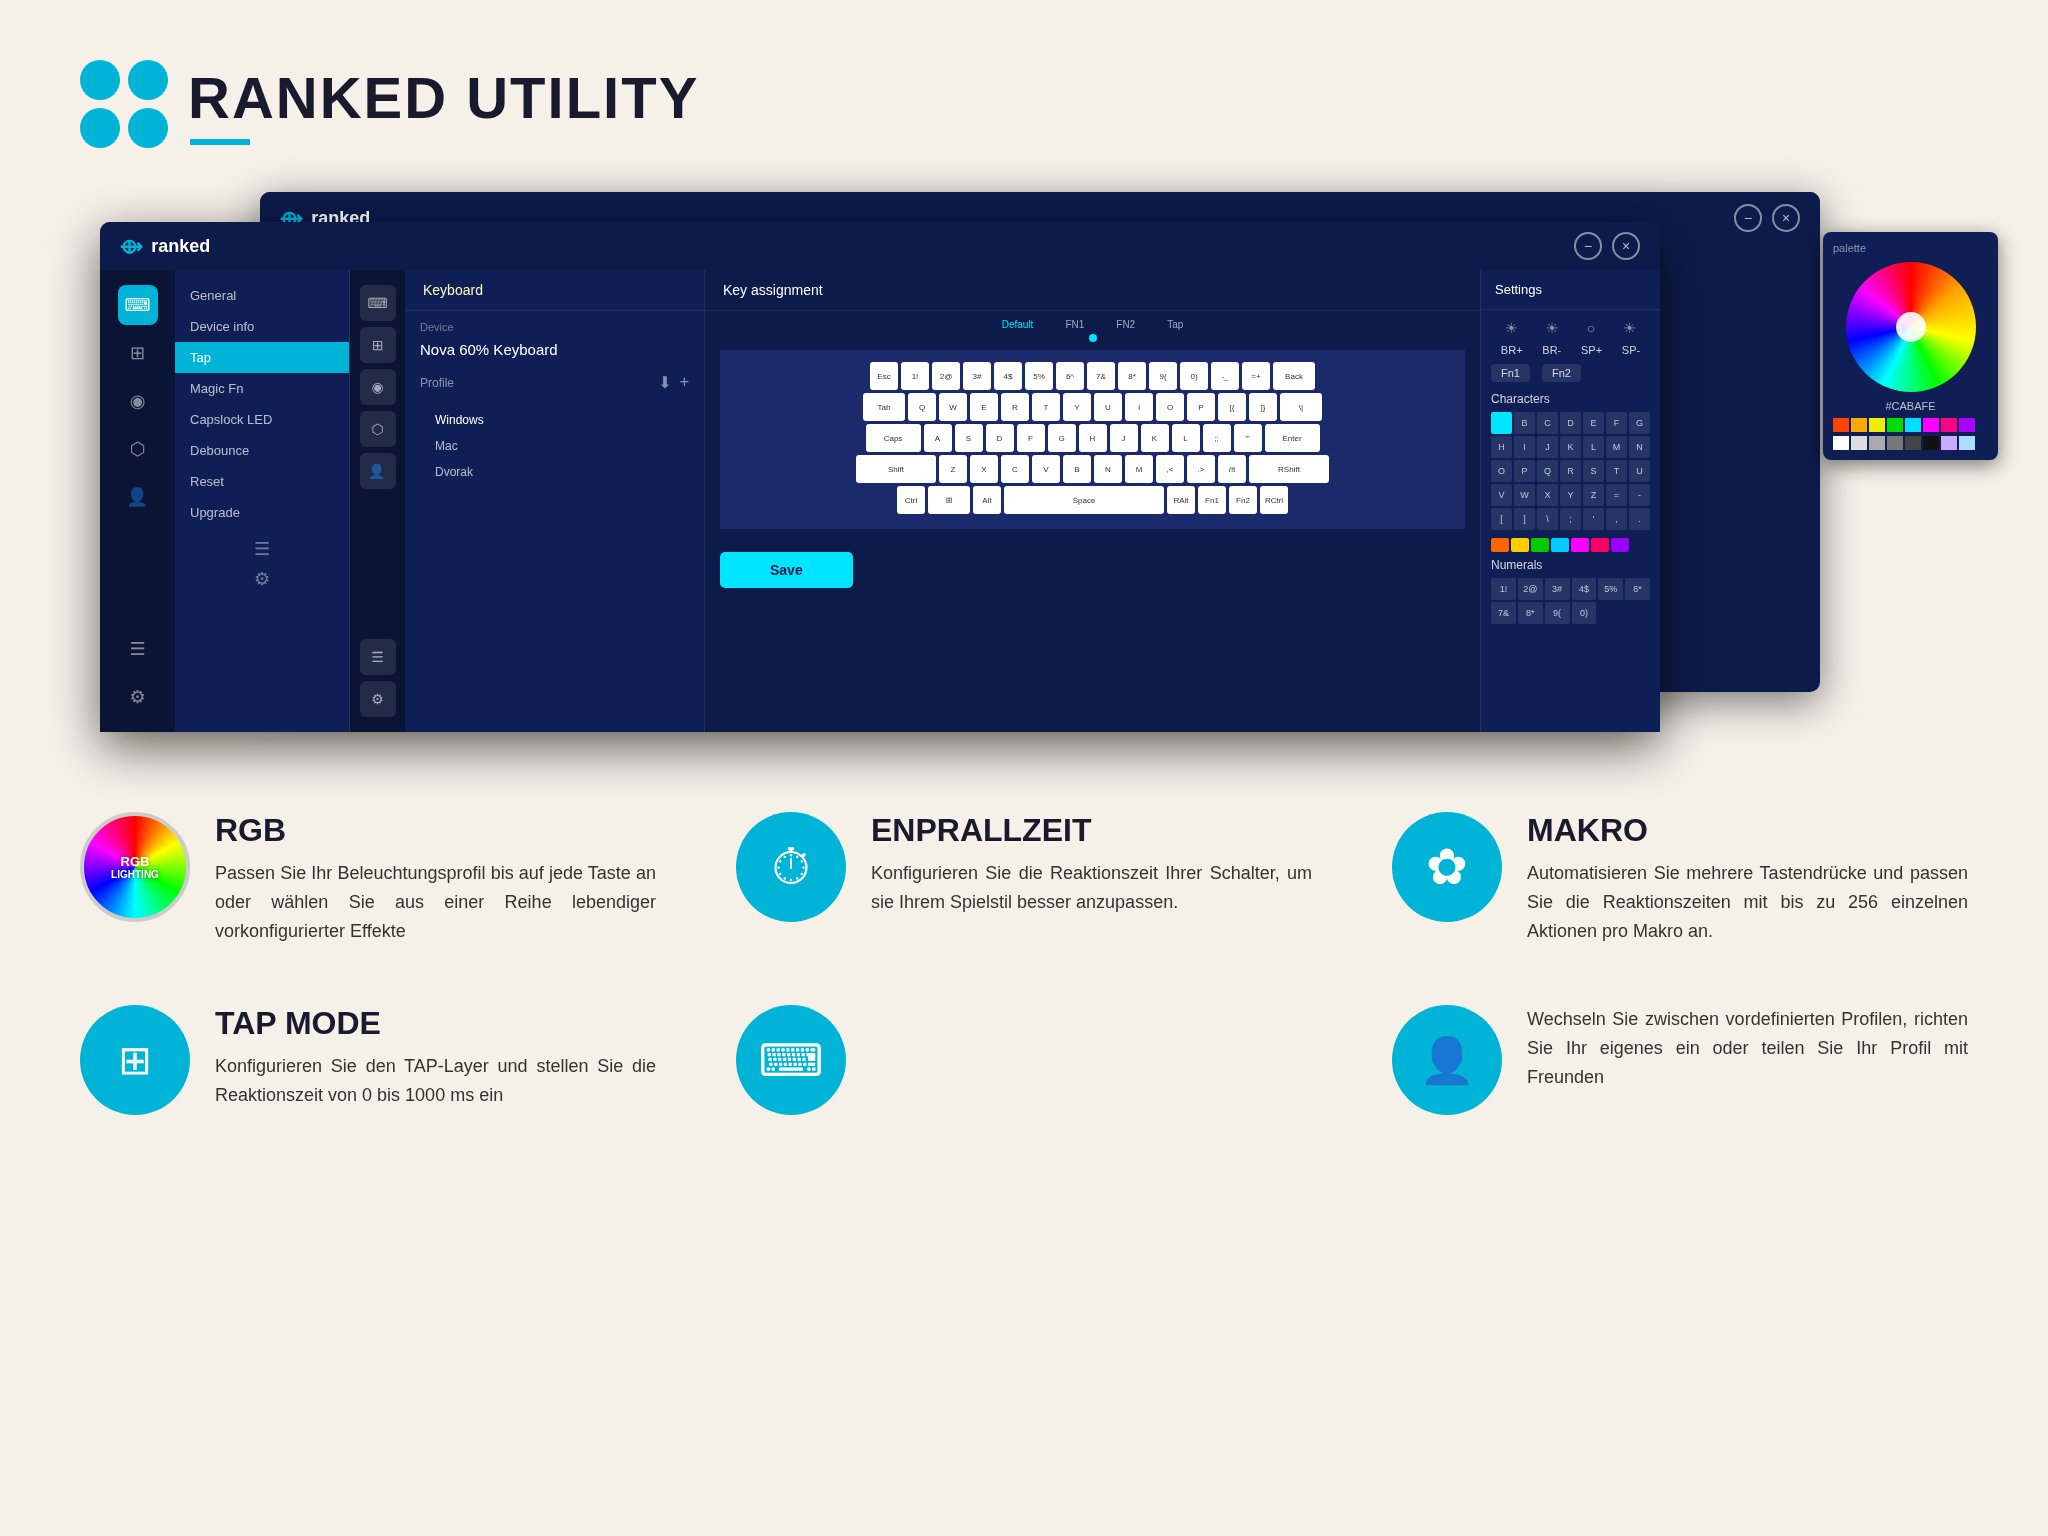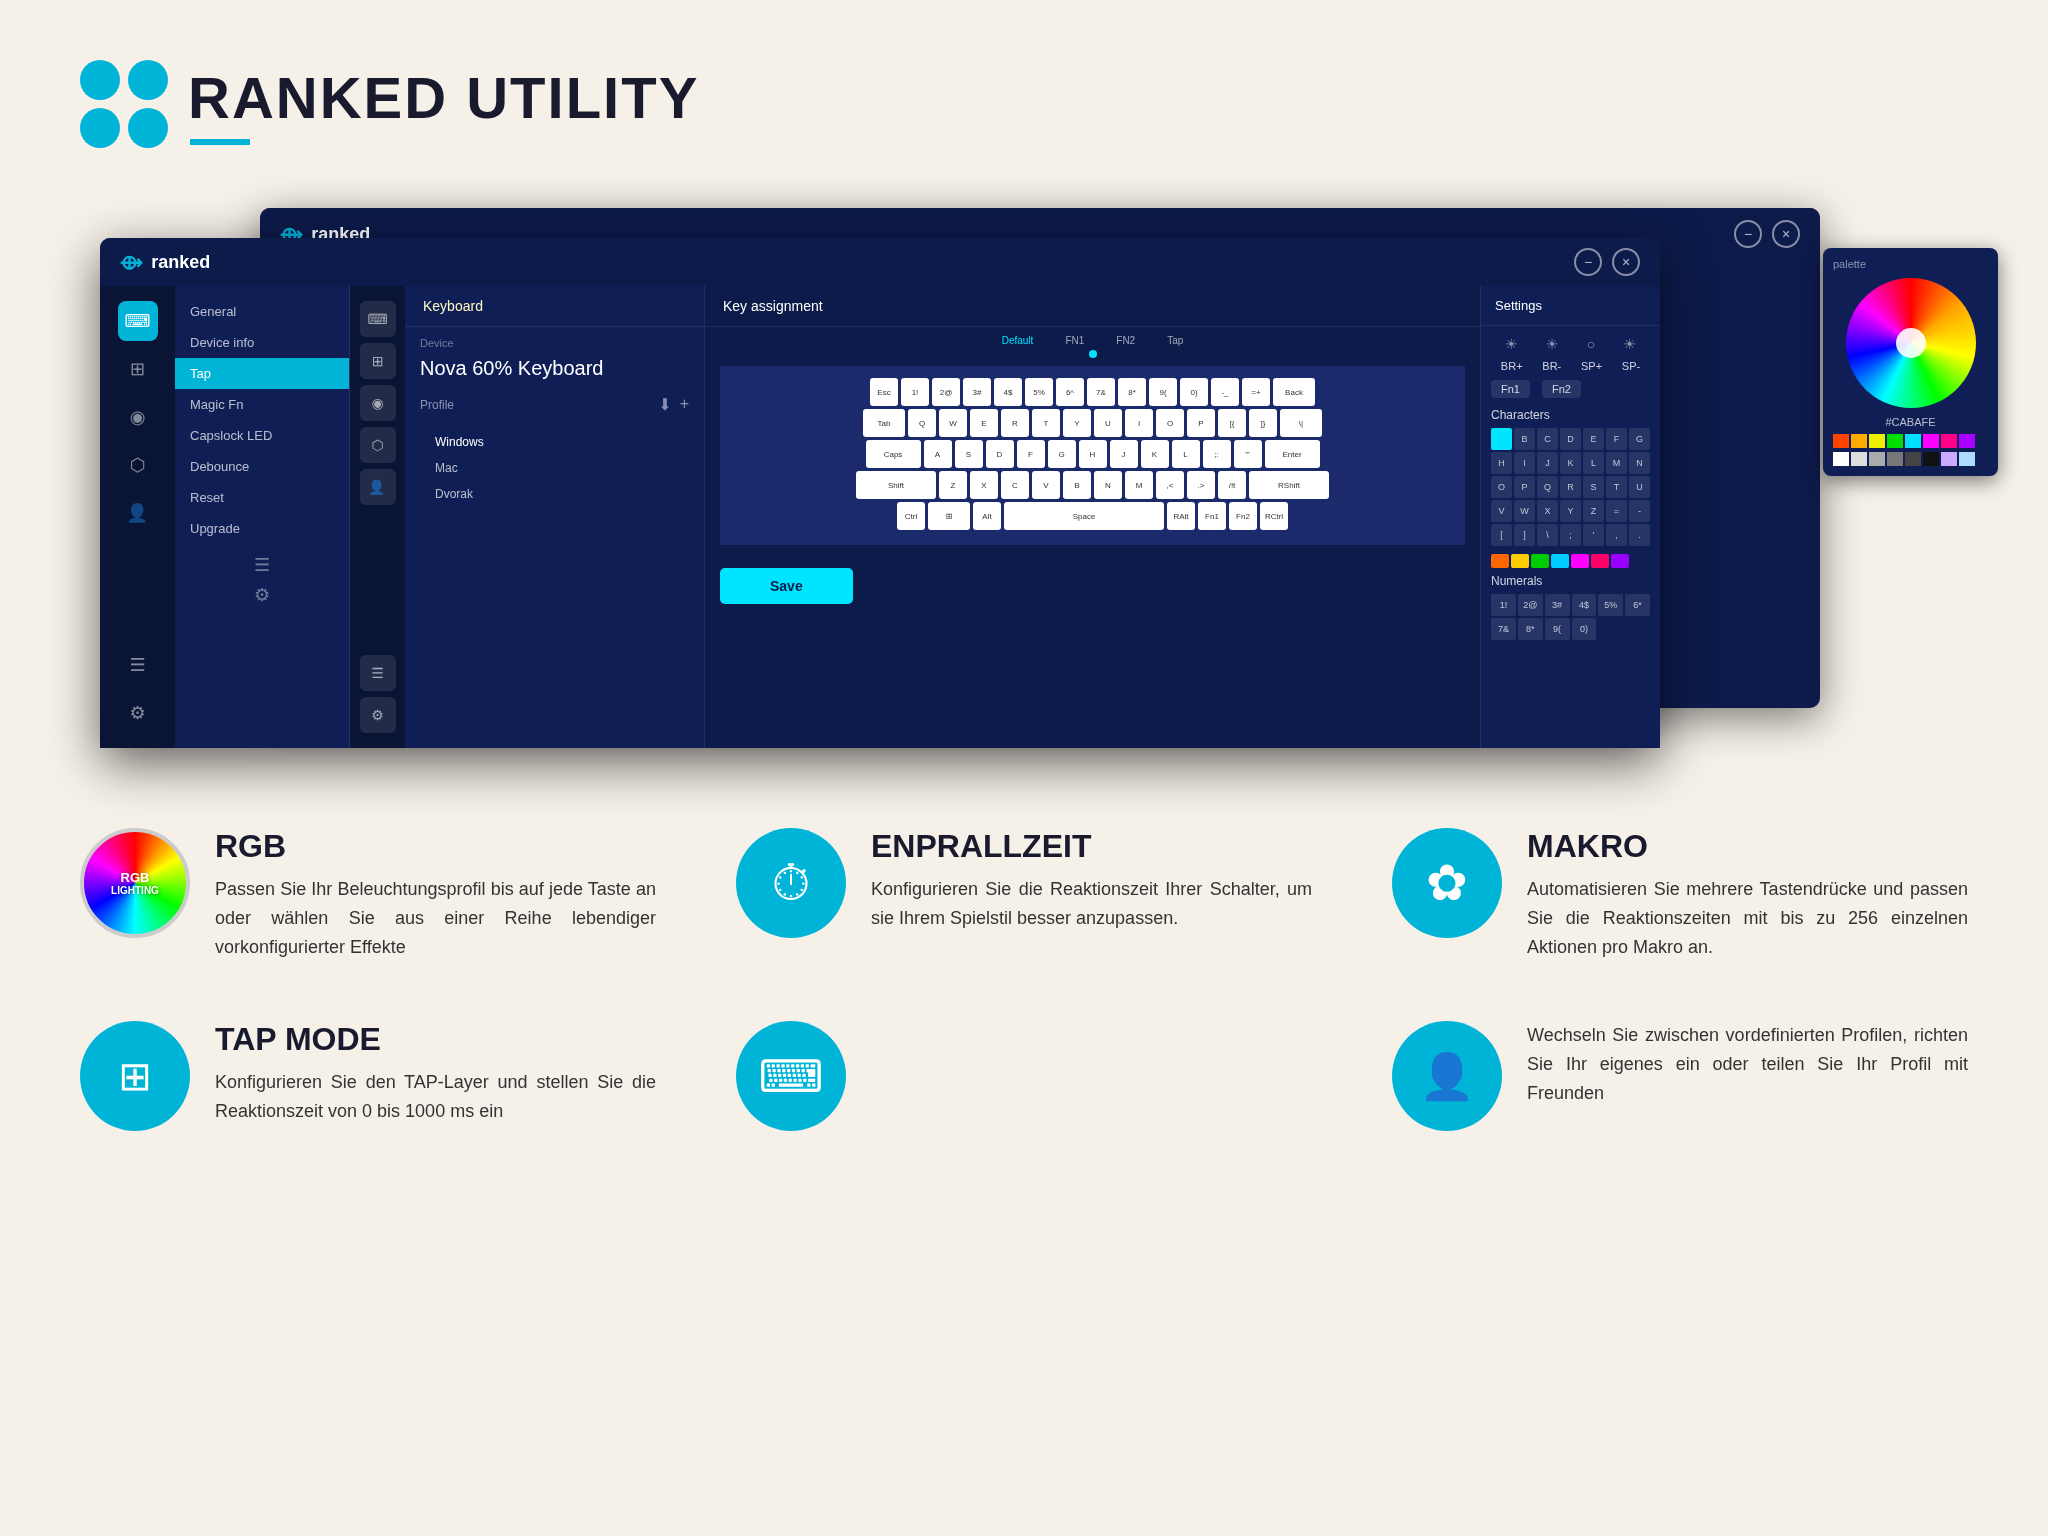--- a/index.html
+++ b/index.html
@@ -9,21 +9,21 @@
       width: 2048px;
       min-height: 1536px;
       position: relative;
       overflow-x: hidden;
     }
 
     
     .header {
       display: flex;
       align-items: center;
-      padding: 60px 80px 60px 80px;
+      padding: 60px 80px 44px 80px;
     }
     .logo-dot {
       width: 40px;
       height: 40px;
       border-radius: 50%;
       background: #00b4d8;
     }
     .logo-dots {
       display: grid;
       grid-template-columns: 1fr 1fr;
@@ -170,21 +170,21 @@
       background: #00b4d8;
       color: #fff;
     }
     .device-label {
       color: rgba(255,255,255,0.4);
       font-size: 11px;
       margin-bottom: 8px;
     }
     .device-name {
       color: #fff;
-      font-size: 20px;
+      font-size: 15px;
       margin-bottom: 15px;
     }
     .profile-label {
       color: rgba(255,255,255,0.5);
       font-size: 12px;
     }
 
     
     .keyboard-visual {
       background: #1a2a6b;

